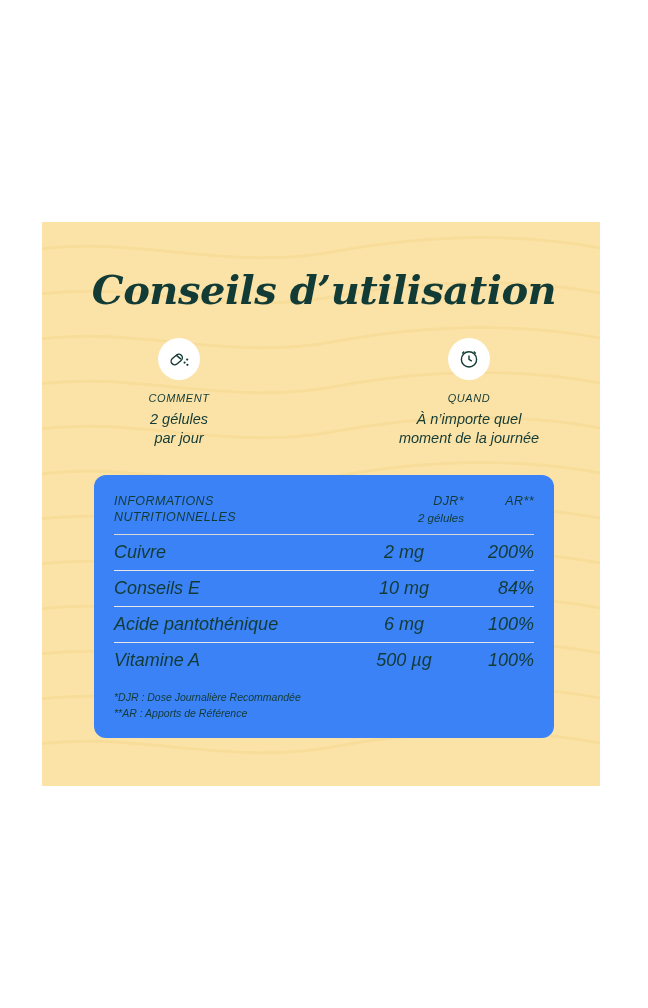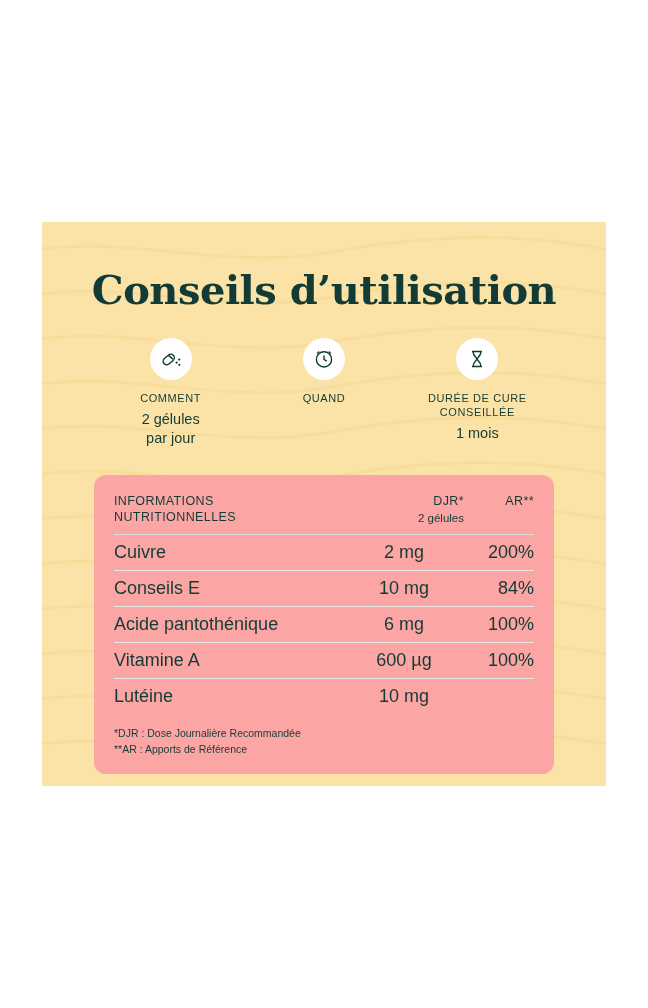--- a/index.html
+++ b/index.html
@@ -4,24 +4,25 @@
 <style>
   * { box-sizing: border-box; margin: 0; padding: 0; }
   html, body {
     width: 648px;
     height: 1008px;
     background: #ffffff;
     font-family: "Liberation Sans", sans-serif;
   }
   .page {
     position: relative;
-    width: 648px;
+    width: 600px;
     height: 1008px;
     background: #ffffff;
     overflow: hidden;
+    font-style: italic;
   }
   .panel {
     position: absolute;
     left: 42px;
     top: 222px;
     width: 564px;
     height: 564px;
     background: #fbe3a8;
     overflow: hidden;
   }
@@ -75,21 +76,21 @@
   .icon-value {
     font-size: 14.5px;
     line-height: 1.35;
     margin-top: 4px;
     color: #133b36;
   }
   .card {
     position: relative;
     z-index: 2;
     margin: 26px 22px 0 22px;
-    background: #fca5a5;
+    background: #3b82f6;
     border-radius: 12px;
     padding: 18px 20px 16px 20px;
   }
   table.nutri {
     width: 100%;
     border-collapse: collapse;
     color: #133b36;
   }
   table.nutri th {
     font-weight: normal;
@@ -178,34 +179,24 @@
 
         <div class="icon-col">
           <div class="icon-circle">
             <svg width="24" height="24" viewBox="0 0 24 24" fill="none" stroke="#133b36" stroke-width="1.4">
               <circle cx="12" cy="12.4" r="7.6"></circle>
               <path d="M12 8.4 V12.4 L14.8 14.2"></path>
               <path d="M7.2 4.6 L5.2 6.4 M16.8 4.6 L18.8 6.4" stroke-width="1.3"></path>
             </svg>
           </div>
           <div class="icon-label">QUAND</div>
+          <div class="icon-value" style="white-space:pre-line">À n’importe quel
+moment de la journée</div>
         </div>
 
-        <div class="icon-col">
-          <div class="icon-circle">
-            <svg width="24" height="24" viewBox="0 0 24 24" fill="none" stroke="#133b36" stroke-width="1.4">
-              <path d="M7 4.5 H17 M7 19.5 H17"></path>
-              <path d="M8 4.5 C8 9, 12 10.8, 12 12 C12 13.2, 8 15, 8 19.5"></path>
-              <path d="M16 4.5 C16 9, 12 10.8, 12 12 C12 13.2, 16 15, 16 19.5"></path>
-            </svg>
-          </div>
-          <div class="icon-label" style="white-space:pre-line">DURÉE DE CURE
-CONSEILLÉE</div>
-          <div class="icon-value" style="white-space:pre-line">1 mois</div>
-        </div>
 
       </div>
 
       <div class="card">
         <table class="nutri">
           <thead>
             <tr>
               <th>
                 <span>INFORMATIONS</span><br>
                 <span>NUTRITIONNELLES</span>
@@ -230,27 +221,22 @@
               <td class="col-djr">10 mg</td>
               <td class="col-ar">84%</td>
             </tr>
             <tr>
               <td>Acide pantothénique</td>
               <td class="col-djr">6 mg</td>
               <td class="col-ar">100%</td>
             </tr>
             <tr>
               <td>Vitamine A</td>
-              <td class="col-djr">600 µg</td>
+              <td class="col-djr">500 µg</td>
               <td class="col-ar">100%</td>
-            </tr>
-            <tr>
-              <td>Lutéine</td>
-              <td class="col-djr">10 mg</td>
-              <td class="col-ar"></td>
             </tr>
           </tbody>
         </table>
 
         <div class="footnotes">
           <div>*DJR : Dose Journalière Recommandée</div>
           <div>**AR : Apports de Référence</div>
         </div>
       </div>
 

